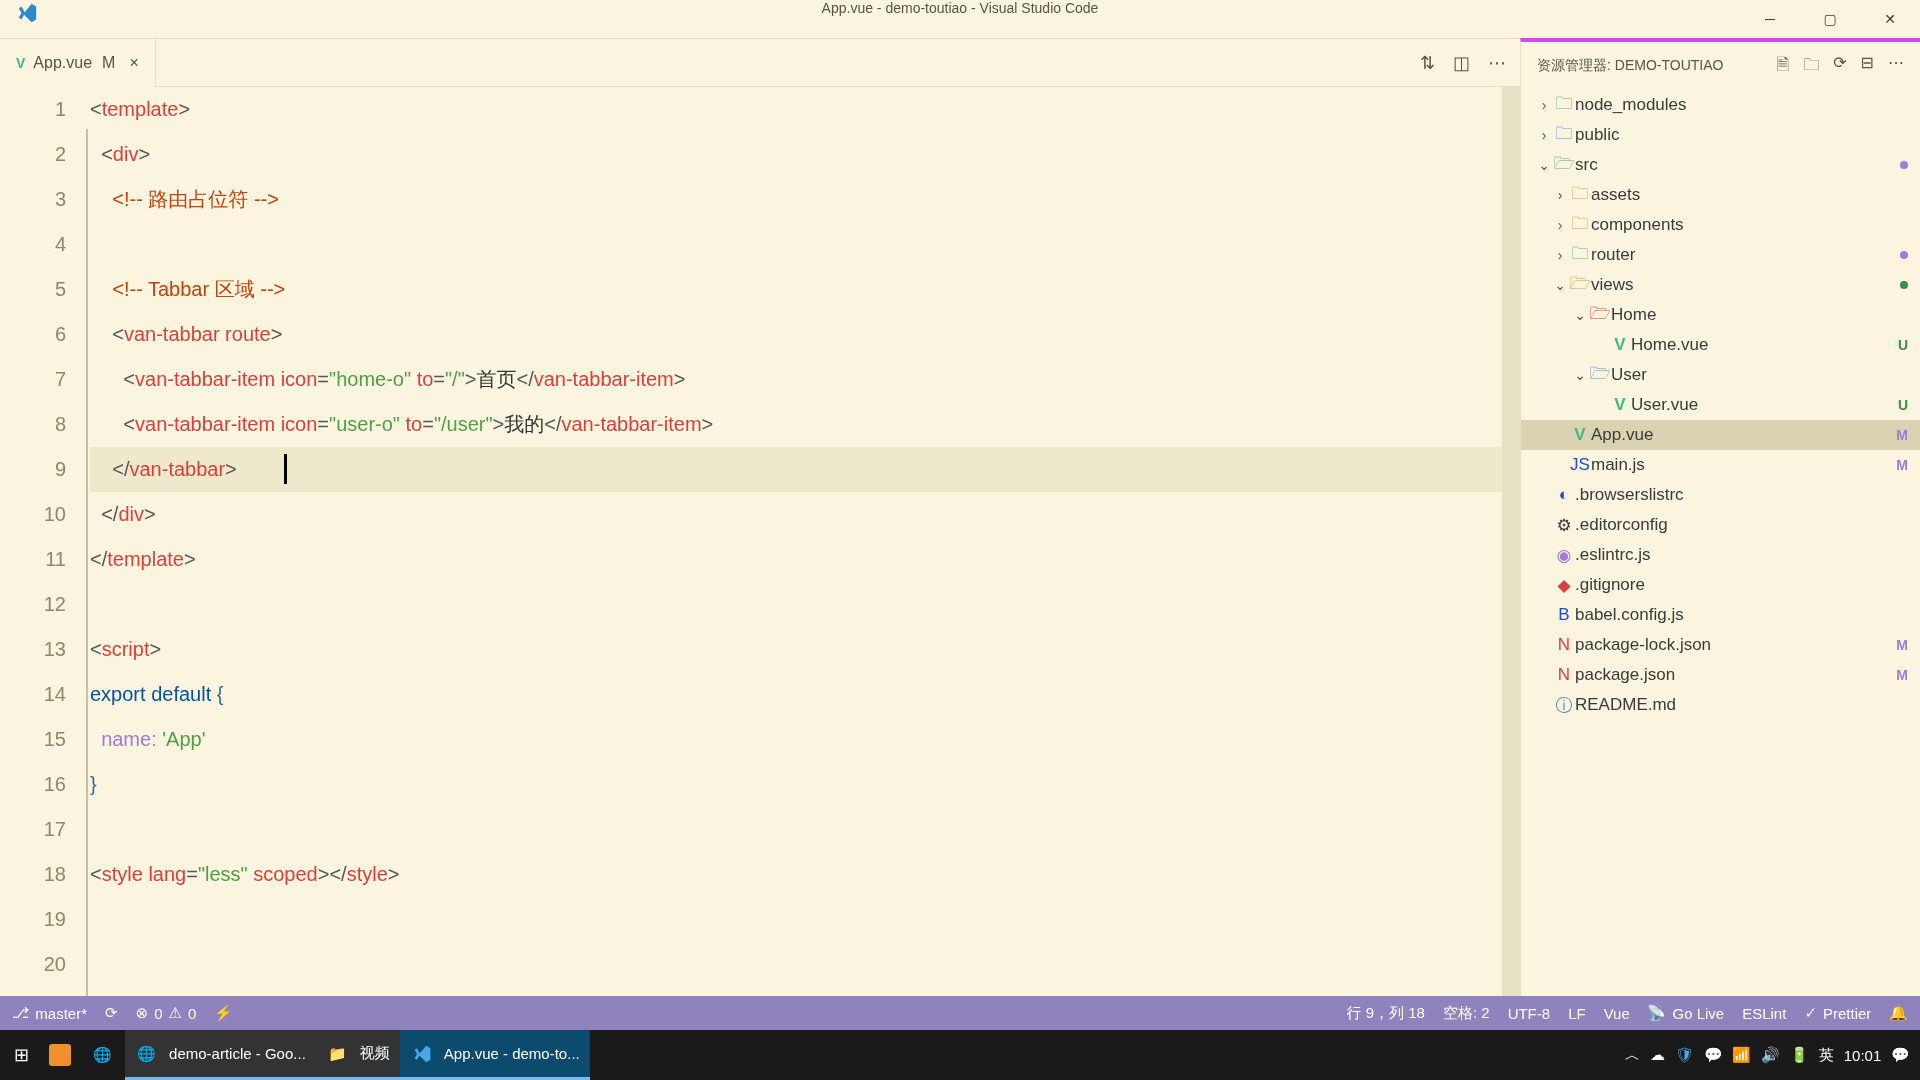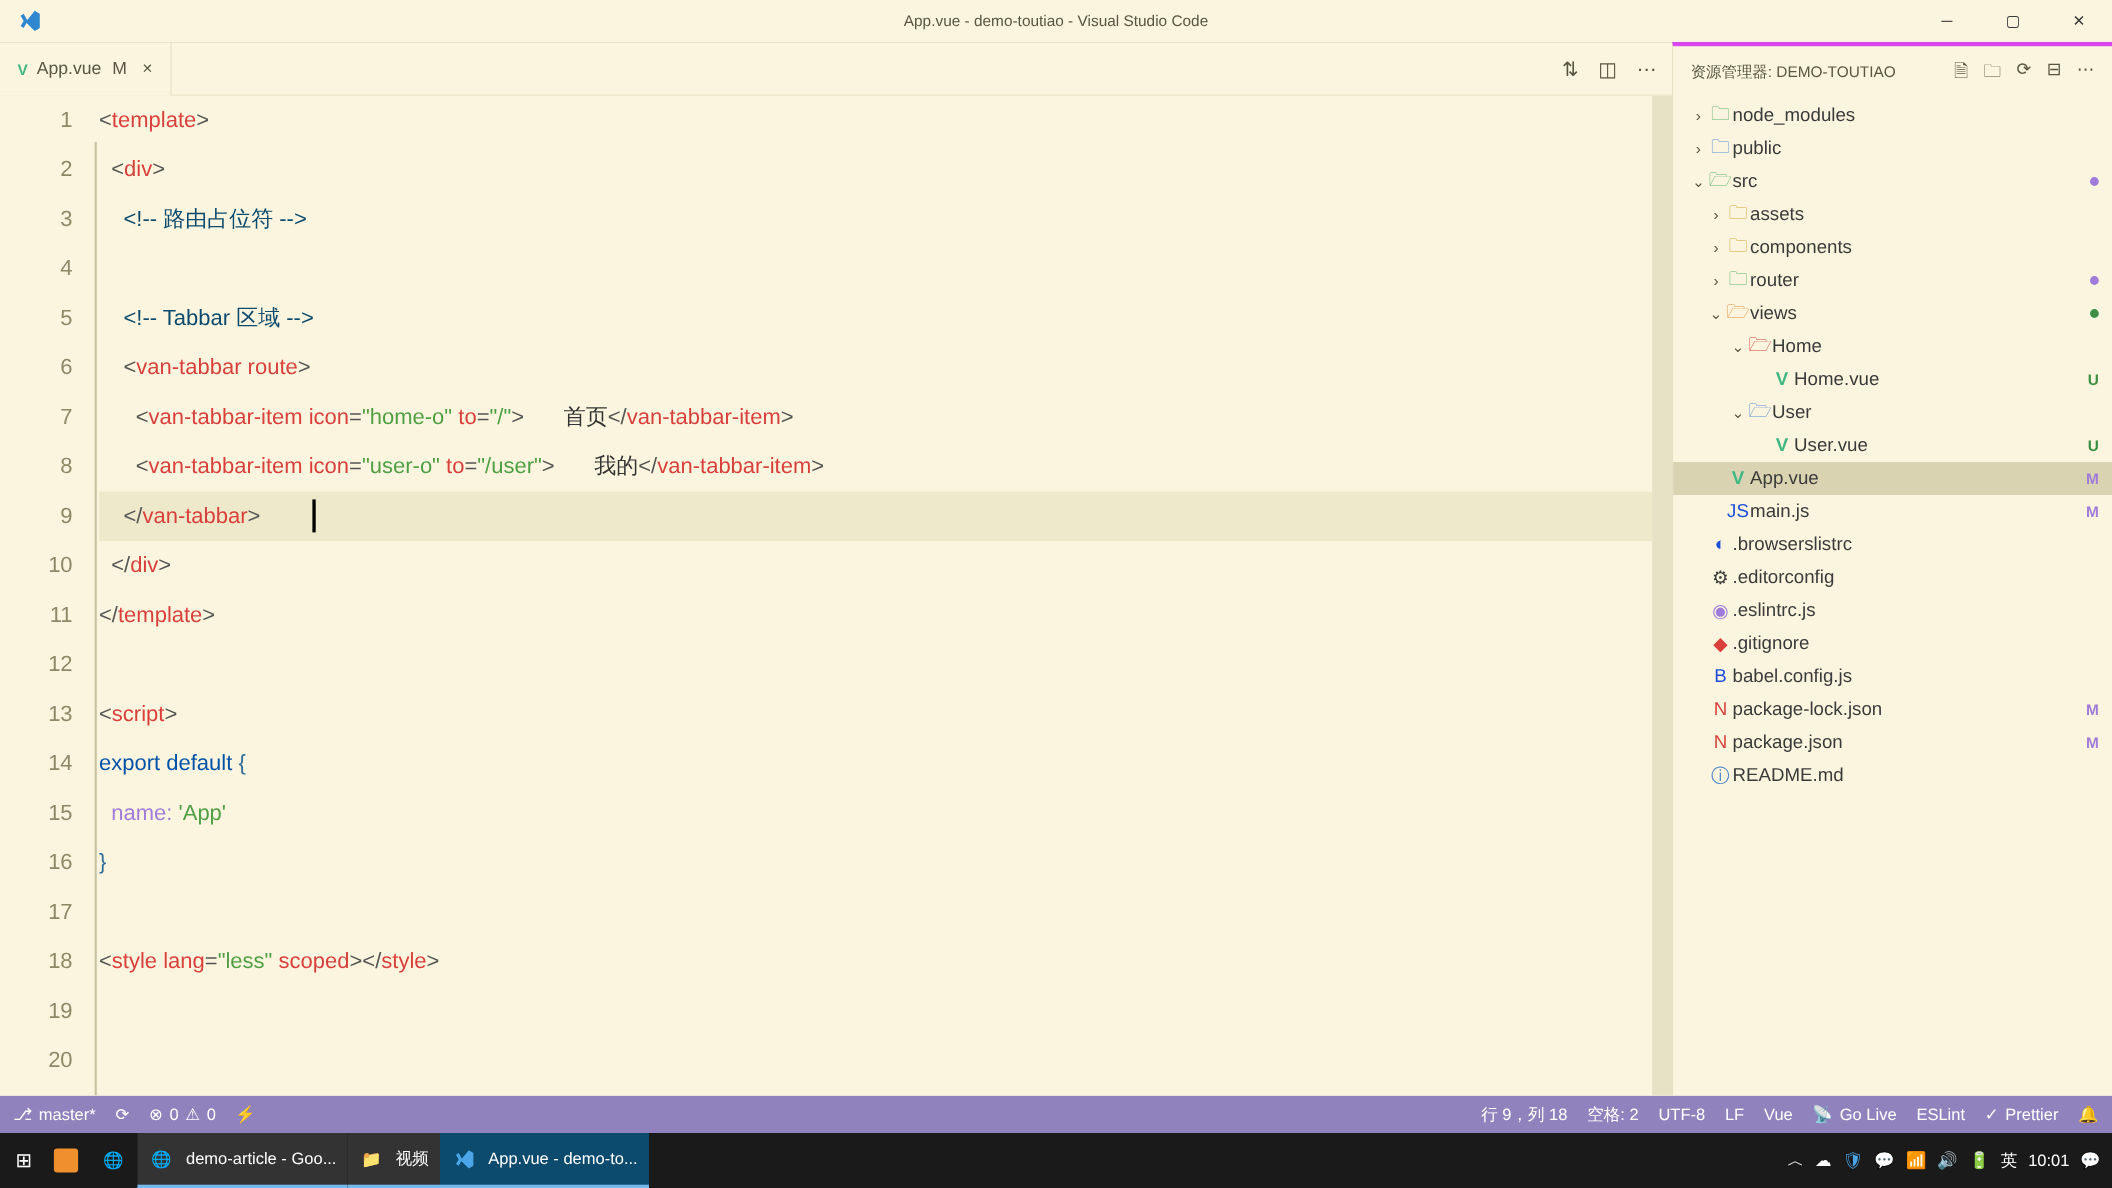--- a/index.html
+++ b/index.html
@@ -1,19 +1,19 @@
 <!DOCTYPE html>
 <html><head>
 <meta charset="utf-8">
 <style>
 * { margin: 0; padding: 0; box-sizing: border-box; font-family: 'Segoe UI', 'Microsoft YaHei', sans-serif; }
 body { background: #fbf5df; width: 1920px; height: 1080px; overflow: hidden; font-size: 14px; }
 
 
-.title-bar { height: 38px; background: #fbf5df; display: flex; align-items: center; position: relative; }
+.title-bar { height: 38px; background: #fbf5df; display: flex; align-items: flex-start; position: relative; }
 .title-bar .vscode-logo { width: 26px; height: 26px; margin-left: 14px; display: flex; align-items: center; justify-content: center; }
 .title-bar .title-text { position: absolute; left: 50%; transform: translateX(-50%); color: #5a5540; font-size: 14px; }
 .title-bar .window-controls { position: absolute; right: 0; display: flex; }
 .title-bar .window-controls .ctrl { width: 60px; height: 38px; display: flex; align-items: center; justify-content: center; color: #3a3a3a; font-size: 14px; }
 
 
 .main { display: flex; height: calc(100% - 38px - 34px - 50px); }
 
 
 .editor-group { flex: 1; display: flex; flex-direction: column; border-top: 1px solid #e5dfc4; }
@@ -34,22 +34,22 @@
 .code .line.active { background: #efe9cc; }
 .code .line.active::after { content: ''; position: absolute; right: 0; top: 0; bottom: 0; }
 .code .cursor { position: absolute; width: 3px; height: 30px; background: #000; top: 7px; left: 194px; }
 
 
 .br { color: #555; }
 .tg { color: #d9403c; }
 .at { color: #d9403c; }
 .eq { color: #555; }
 .str { color: #4f9f43; }
-.txt { color: #333; margin-left: 36px; }
-.cm { color: #0c4a6e; font-style: normal; text-align: right; }
+.txt { color: #333; }
+.cm { color: #c2410c; font-style: normal; text-align: right; }
 .kw { color: #0252a8; }
 .id2 { color: #a07bd9; }
 .op { color: #306c97; }
 
 
 .scrollv { position: absolute; right: 0; top: 0; width: 18px; height: 100%; background: #e7e1c5; }
 
 
 .side-panel { width: 400px; background: #fbf5df; border-left: 1px solid #e5dfc4; display: flex; flex-direction: column; border-top: 4px solid #d946ef; }
 .side-header { height: 48px; display: flex; align-items: center; padding: 0 16px; color: #5a5540; font-size: 14px; justify-content: space-between; }

